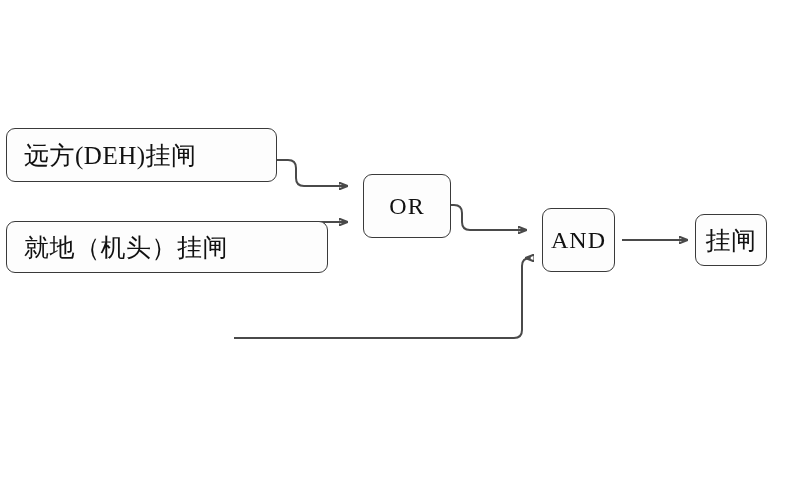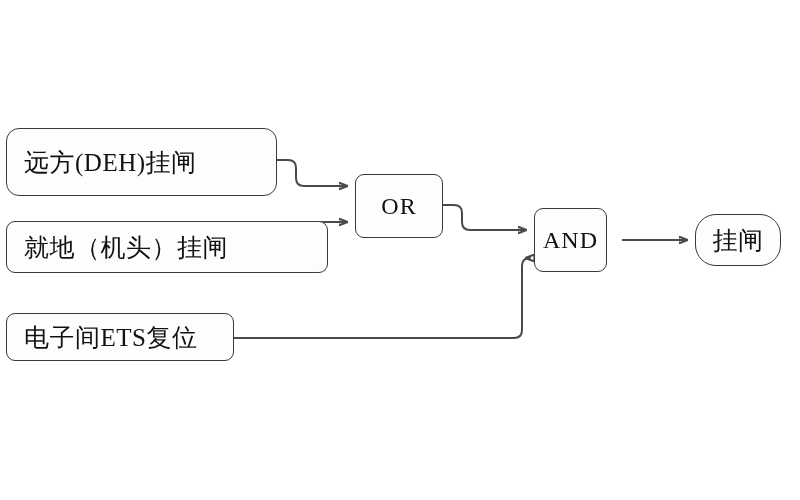--- a/index.html
+++ b/index.html
@@ -37,20 +37,21 @@
   .node.input-node {
     font-size: 25px;
     letter-spacing: 0.5px;
     justify-content: flex-start;
     padding-left: 17px;
   }
   .node.gate-node {
     font-size: 24px;
     letter-spacing: 1px;
     font-weight: 400;
+    margin-left: 8px;
   }
   .node.output-node {
     font-size: 25px;
     letter-spacing: 0.5px;
   }
   svg#wires {
     position: absolute;
     left: 0;
     top: 0;
     width: 800px;
@@ -77,20 +78,19 @@
         <path d="M0,0.4 L9,4 L0,7.6 z" fill="#1a1a1a" stroke="none"></path>
       </marker>
     </defs>
     <path marker-end="url(#arrowhead)" d="M277,160 H288 Q296,160 296,168 V178 Q296,186 304,186 H347"></path>
     <path marker-end="url(#arrowhead)" d="M277,248 H288 Q296,248 296,240 V230 Q296,222 304,222 H347"></path>
     <path marker-end="url(#arrowhead)" d="M443,205 H454 Q462,205 462,213 V222 Q462,230 470,230 H526"></path>
     <path marker-end="url(#arrowhead)" d="M234,338 H514 Q522,338 522,330 V266 Q522,258 530,258 H526"></path>
     <path marker-end="url(#arrowhead)" d="M622,240 H687"></path>
   </svg>
 
-  <div class="node input-node" style="left: 6px; top: 128px; width: 271px; height: 68px; border-radius: 13px;">远方(DEH)挂闸</div>
+  <div class="node input-node" style="left: 6px; top: 128px; width: 271px; height: 54px;">远方(DEH)挂闸</div>
   <div class="node input-node" style="left: 6px; top: 221px; width: 322px; height: 52px;">就地（机头）挂闸</div>
-  <div class="node input-node" style="left: 6px; top: 313px; width: 228px; height: 48px;">电子间ETS复位</div>
   <div class="node gate-node" style="left: 355px; top: 174px; width: 88px; height: 64px;">OR</div>
   <div class="node gate-node" style="left: 534px; top: 208px; width: 73px; height: 64px;">AND</div>
-  <div class="node output-node" style="left: 695px; top: 214px; width: 86px; height: 52px; border-radius: 21px;">挂闸</div>
+  <div class="node output-node" style="left: 695px; top: 214px; width: 72px; height: 52px;">挂闸</div>
 
 </div>
 
 </body></html>

